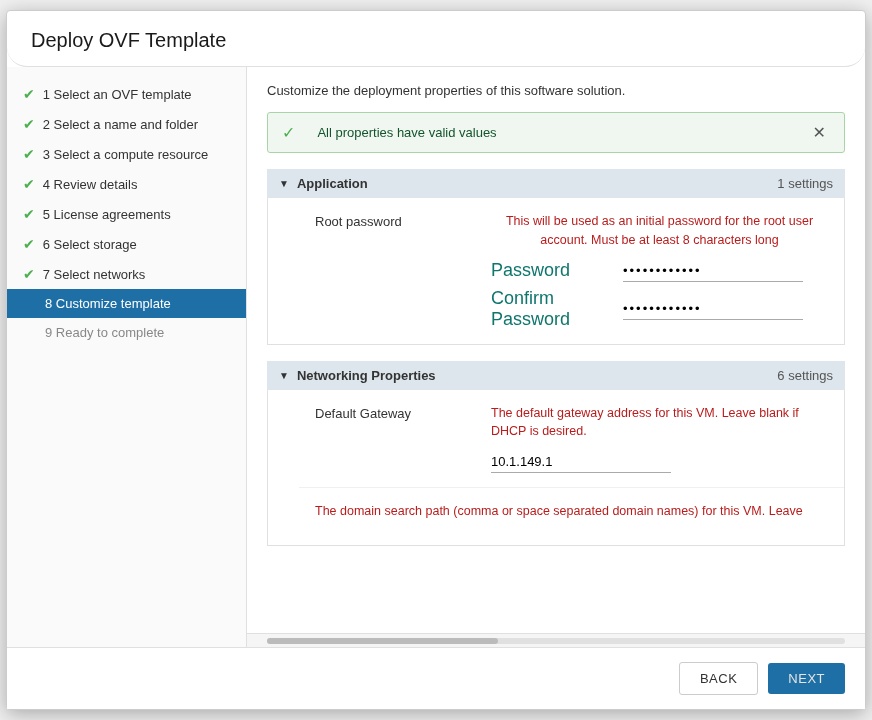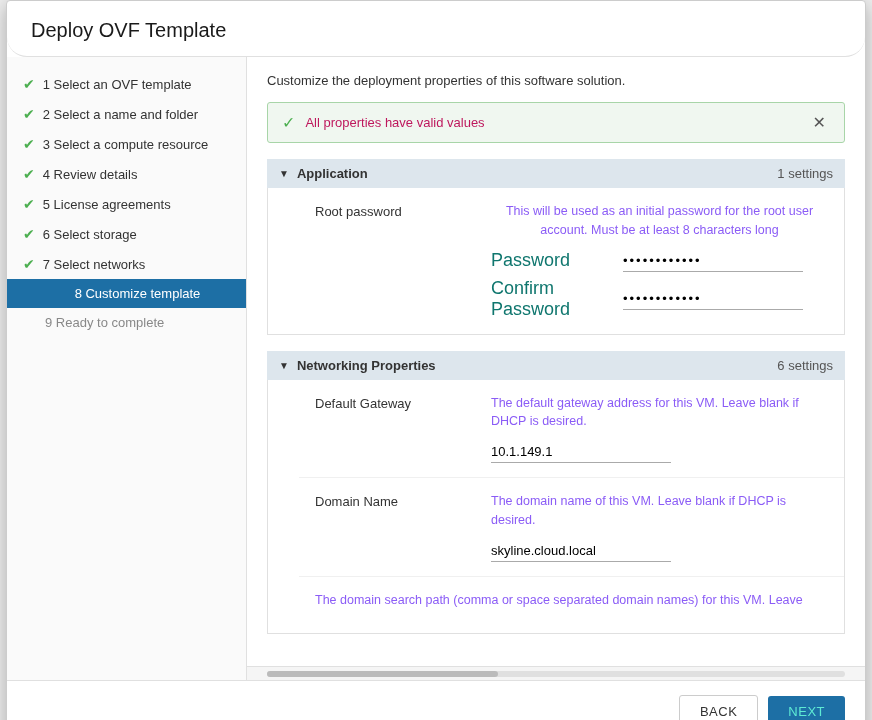--- a/index.html
+++ b/index.html
@@ -48,21 +48,20 @@
       align-items: center;
       padding: 7px 16px;
       font-size: 13px;
       color: #333;
       cursor: pointer;
       gap: 8px;
     }
     .sidebar-item.active {
       background: #1d6fa5;
       color: #fff;
-      justify-content: center;
     }
     .sidebar-item .check-icon {
       color: #4caf50;
       font-size: 14px;
       flex-shrink: 0;
     }
     .sidebar-item.inactive {
       color: #888;
     }
     
@@ -91,21 +90,22 @@
       padding: 10px 14px;
       margin-bottom: 16px;
       gap: 10px;
     }
     .alert-box .alert-icon {
       color: #4caf50;
       font-size: 16px;
     }
     .alert-box .alert-text {
       flex: 1;
-      color: #be185d;
+      color: #14532d;
+      margin-left: 12px;
     }
     .alert-box .close-btn {
       cursor: pointer;
       color: #555;
       font-size: 16px;
       padding: 0 4px;
     }
     .section-body {
       border: 1px solid #e0e0e0;
       border-top: none;
@@ -125,21 +125,21 @@
       width: 160px;
       min-width: 160px;
       font-weight: 500;
       color: #333;
       padding-top: 2px;
     }
     .prop-detail {
       flex: 1;
     }
     .prop-description {
-      color: #8b5cf6;
+      color: #b91c1c;
       margin-bottom: 10px;
       font-size: 12.5px;
       line-height: 1.5;
       text-align: center;
     }
     .prop-inputs {
       display: flex;
       flex-direction: column;
       gap: 6px;
     }
@@ -196,21 +196,21 @@
       color: #1d6fa5;
       border: none;
     }
     .btn-back {
       background: #fff;
       color: #333;
       border: 1px solid #ccc;
     }
     .btn-next {
       background: #1d6fa5;
-      color: #5eead4;
+      color: #e5e5e5;
       text-align: center;
     }
     
     .h-scrollbar-container {
       height: 14px;
       background: #f5f5f5;
       border-top: 1px solid #e0e0e0;
       display: flex;
       align-items: center;
       padding: 0 20px;
@@ -351,31 +351,20 @@
                   <div class="prop-detail">
                     <div class="prop-description" style="text-align: left;">The default gateway address for this VM. Leave blank if DHCP is desired.</div>
                     <div class="prop-inputs">
                       <div class="input-row">
                         <input type="text" class="input-text" value="10.1.149.1" style="">
                       </div>
                     </div>
                   </div>
                 </div>
                 <div class="prop-row">
-                  <div class="prop-name">Domain Name</div>
-                  <div class="prop-detail">
-                    <div class="prop-description" style="text-align: left;">The domain name of this VM. Leave blank if DHCP is desired.</div>
-                    <div class="prop-inputs">
-                      <div class="input-row">
-                        <input type="text" class="input-text" value="skyline.cloud.local" style="">
-                      </div>
-                    </div>
-                  </div>
-                </div>
-                <div class="prop-row">
                   <div class="prop-detail">
                     <div class="prop-description" style="text-align: left;">The domain search path (comma or space separated domain names) for this VM. Leave</div>
                   </div>
                 </div>
               </div>
             </div>
           </div>
       </div>
 
       <div class="h-scrollbar-container">

